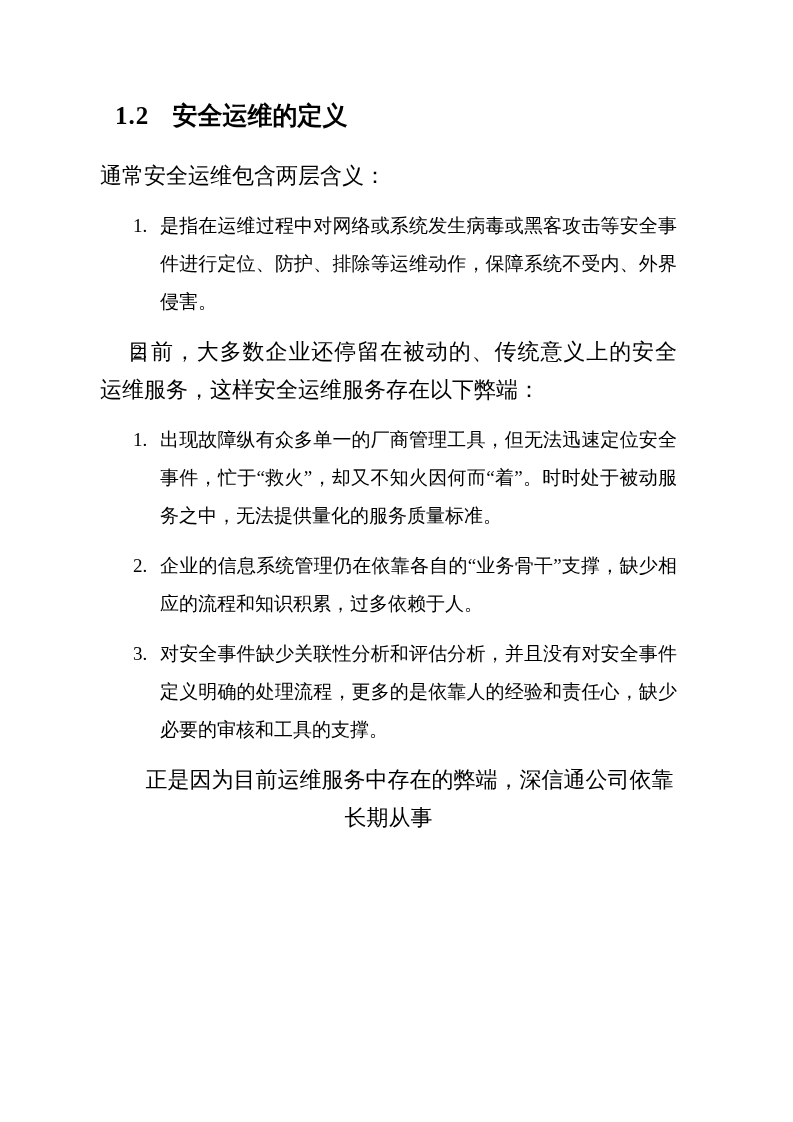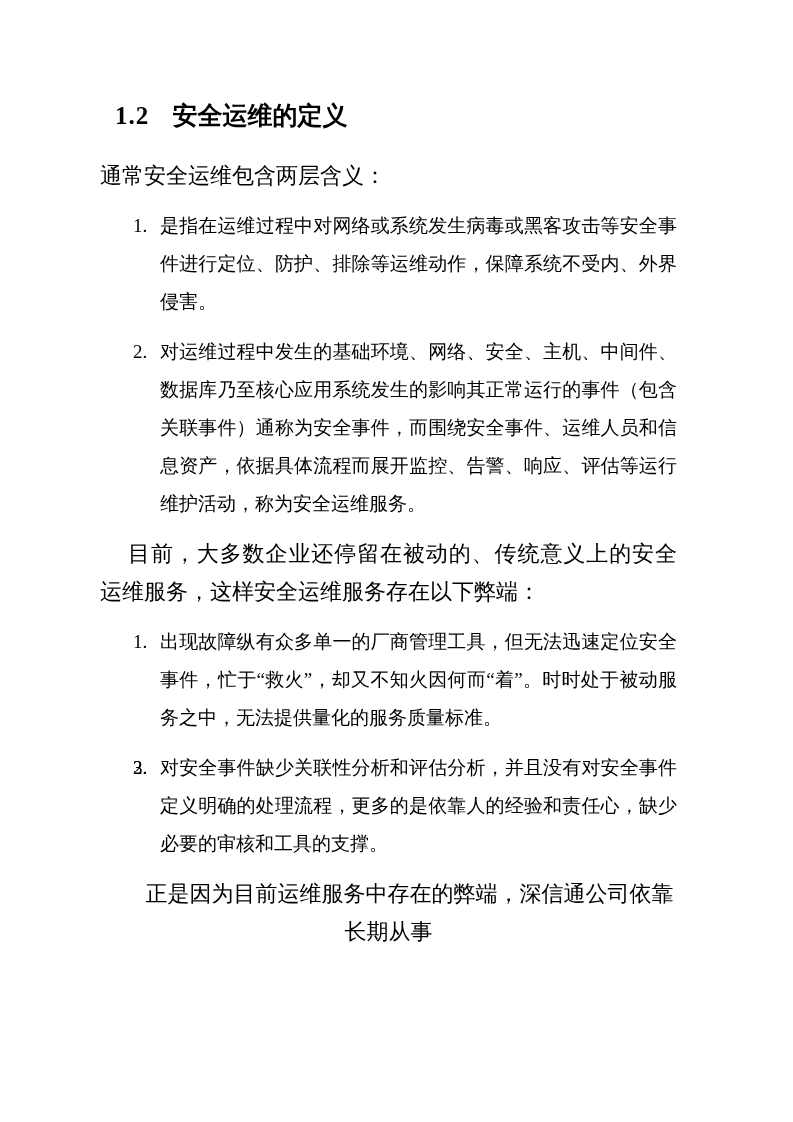--- a/index.html
+++ b/index.html
@@ -72,33 +72,33 @@
 
     <p class="para">通常安全运维包含两层含义：</p>
 
     <ol class="num-list">
       <li class="list-item">
         <span class="num">1.</span>
         <span class="txt">是指在运维过程中对网络或系统发生病毒或黑客攻击等安全事件进行定位、防护、排除等运维动作，保障系统不受内、外界侵害。</span>
       </li>
       <li class="list-item">
         <span class="num">2.</span>
-        <span class="txt">对运维过程中发生的基础环境、网络、安全、主机、中间件、数据库乃至核心应用系统发生的影响其正常运行的事件（包含关联事件）通称为安全事件，而围绕安全事件、运维人员和信息资产，依据具体流程而展开监控、告警、响应、评估等运行维护活动，称为安全运维服务。</span>
       </li>
     </ol>
 
     <p class="para indent-sm">目前，大多数企业还停留在被动的、传统意义上的安全运维服务，这样安全运维服务存在以下弊端：</p>
 
     <ol class="num-list">
       <li class="list-item">
         <span class="num">1.</span>
         <span class="txt">出现故障纵有众多单一的厂商管理工具，但无法迅速定位安全事件，忙于“救火”，却又不知火因何而“着”。时时处于被动服务之中，无法提供量化的服务质量标准。</span>
       </li>
       <li class="list-item">
         <span class="num">2.</span>
+        <span class="txt">企业的信息系统管理仍在依靠各自的“业务骨干”支撑，缺少相应的流程和知识积累，过多依赖于人。</span>
       </li>
       <li class="list-item">
         <span class="num">3.</span>
         <span class="txt">对安全事件缺少关联性分析和评估分析，并且没有对安全事件定义明确的处理流程，更多的是依靠人的经验和责任心，缺少必要的审核和工具的支撑。</span>
       </li>
     </ol>
 
     <p class="para indent-lg last">正是因为目前运维服务中存在的弊端，深信通公司依靠长期从事</p>
 
   </div>

